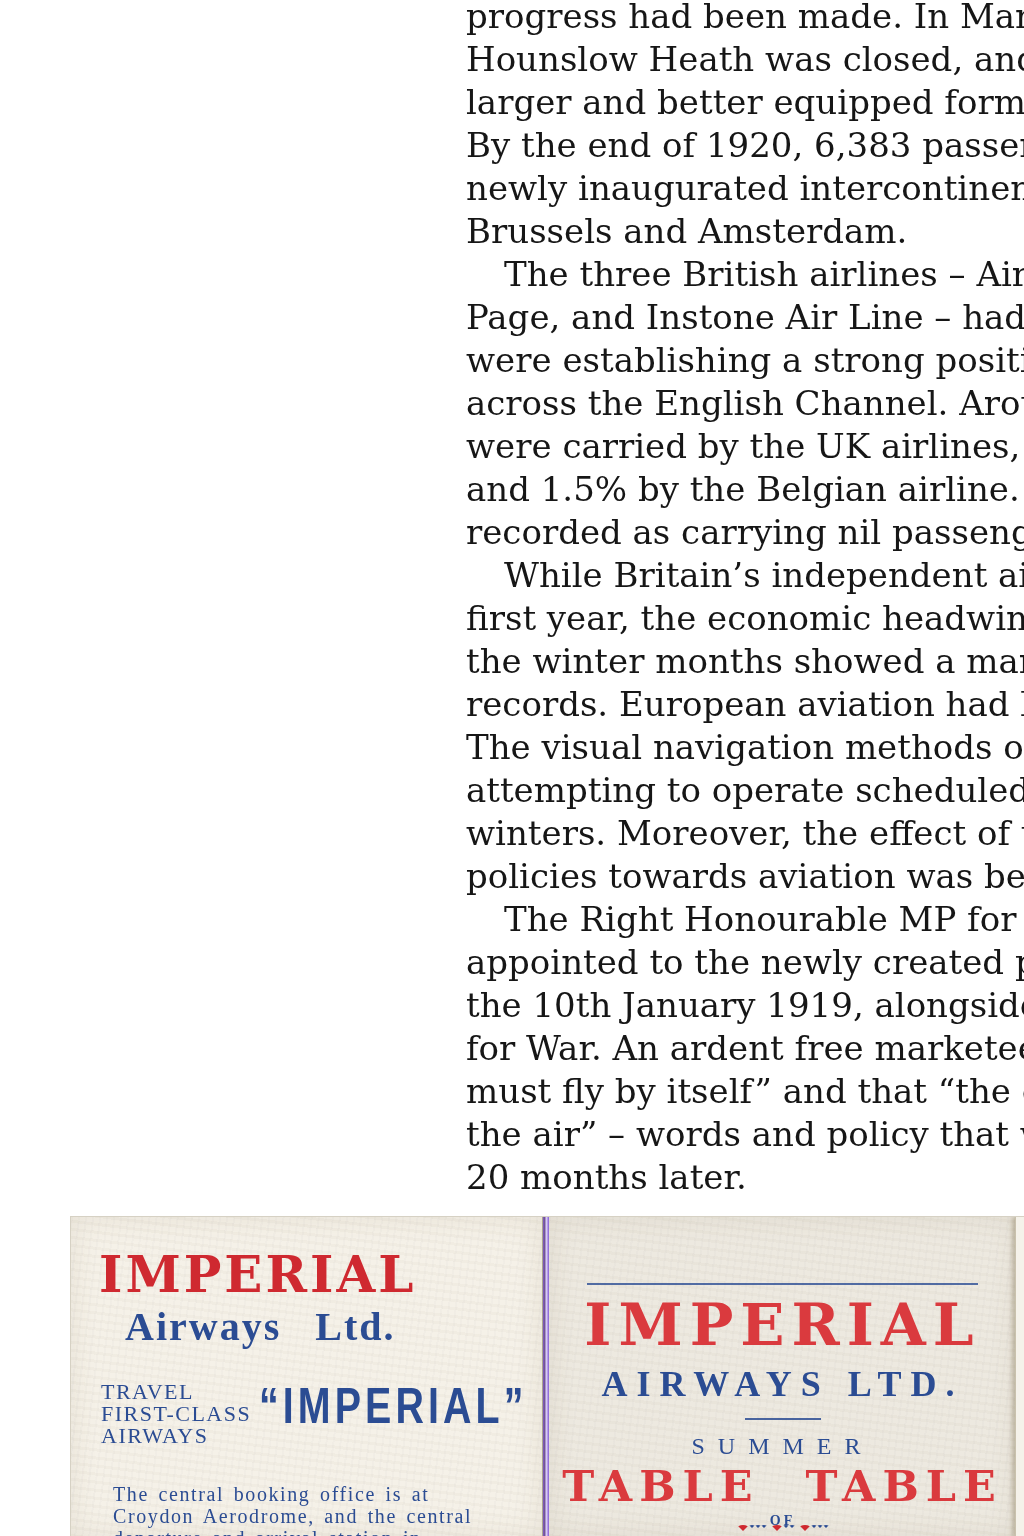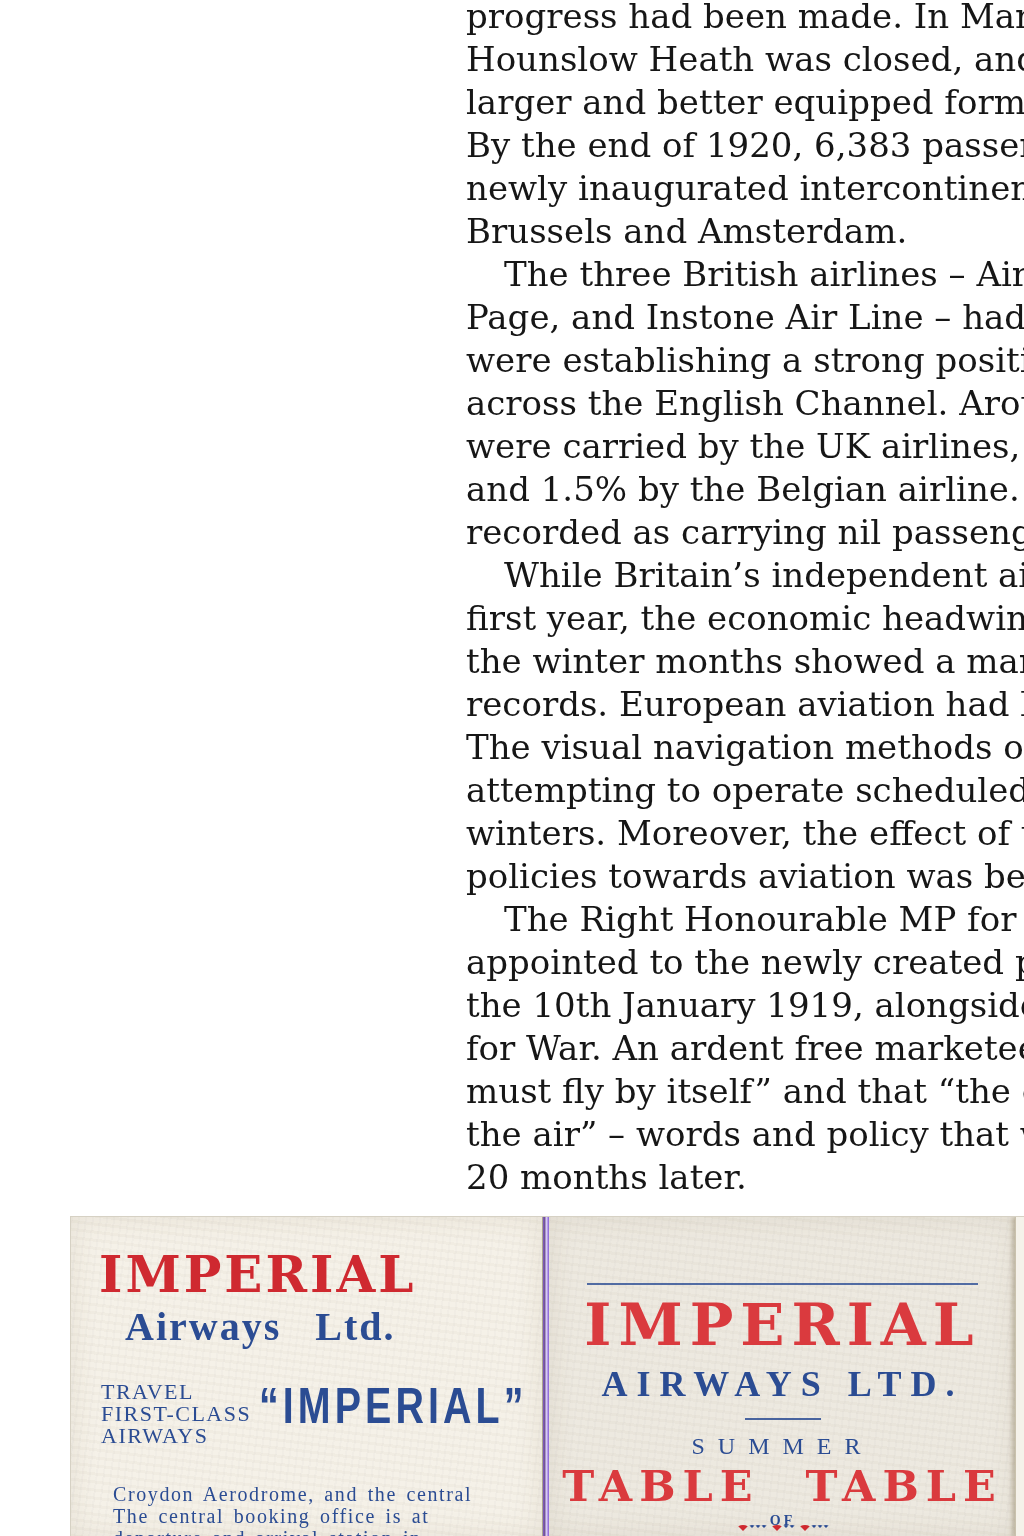--- a/index.html
+++ b/index.html
@@ -205,22 +205,22 @@
     <div class="leaf left">
       <div class="l-title">IMPERIAL</div>
       <div class="l-sub">Airways Ltd.</div>
       <div class="l-tagline">
         <div>TRAVEL</div>
         <div>FIRST-CLASS</div>
         <div>AIRWAYS</div>
       </div>
       <div class="l-stamp">“IMPERIAL”</div>
       <div class="l-body">
+        <div>The central booking office is at</div>
         <div>Croydon Aerodrome, and the central</div>
-        <div>The central booking office is at</div>
         <div>departure and arrival station in</div>
       </div>
     </div>
 
     <div class="crease"></div>
 
     <div class="leaf right">
       <div class="r-underline"></div>
       <div class="r-title">IMPERIAL</div>
       <div class="r-sub">AIRWAYS LTD.</div>

